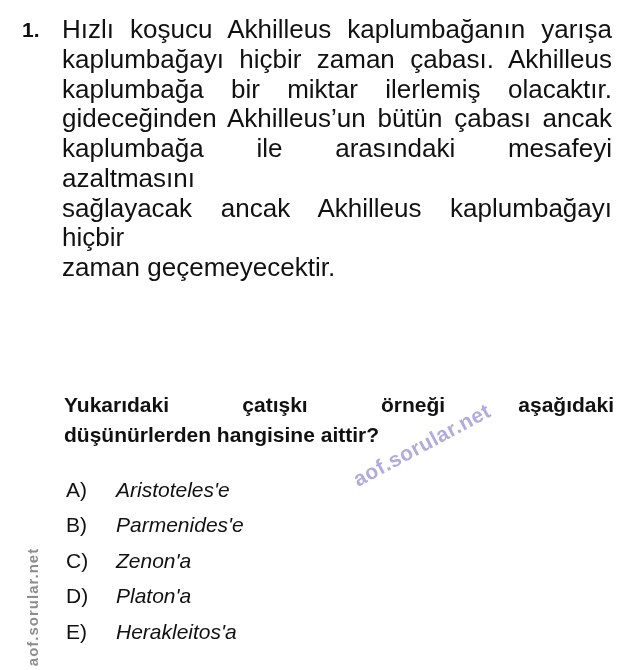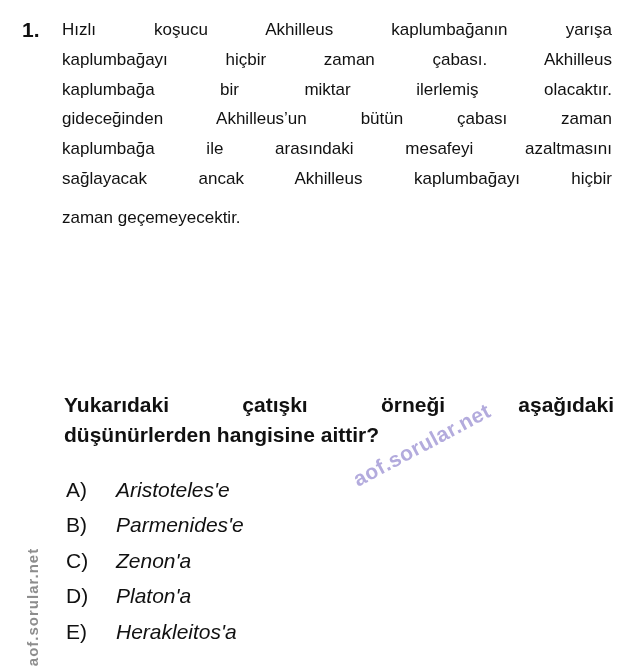--- a/index.html
+++ b/index.html
@@ -61,31 +61,30 @@
 
   
   .q-body {
     position: absolute;
     left: 62px;
     top: 15px;
     width: 550px;
     z-index: 2;
   }
   .body-line {
-    font-size: 17px;
+    font-size: 26px;
     line-height: 29.75px;
     text-align: justify;
     text-align-last: justify;
     text-justify: inter-word;
     white-space: normal;
   }
   .body-line:last-child {
     text-align: left;
     text-align-last: left;
-    margin-top: 9px;
   }
 
   
   .q-stem {
     position: absolute;
     left: 64px;
     top: 390px;
     width: 550px;
     z-index: 2;
   }
@@ -141,21 +140,21 @@
 
 
       <div class="body-line">kaplumbağayı hiçbir zaman çabası. Akhilleus</div>
 
 
       <div class="body-line">kaplumbağa bir miktar ilerlemiş olacaktır.</div>
 
 
 
 
-      <div class="body-line">gideceğinden Akhilleus’un bütün çabası zaman</div>
+      <div class="body-line">gideceğinden Akhilleus’un bütün çabası ancak</div>
 
       <div class="body-line">kaplumbağa ile arasındaki mesafeyi azaltmasını</div>
 
       <div class="body-line">sağlayacak ancak Akhilleus kaplumbağayı hiçbir</div>
 
       <div class="body-line">zaman geçemeyecektir.</div>
     </div>
 
   <div class="q-stem">
 

